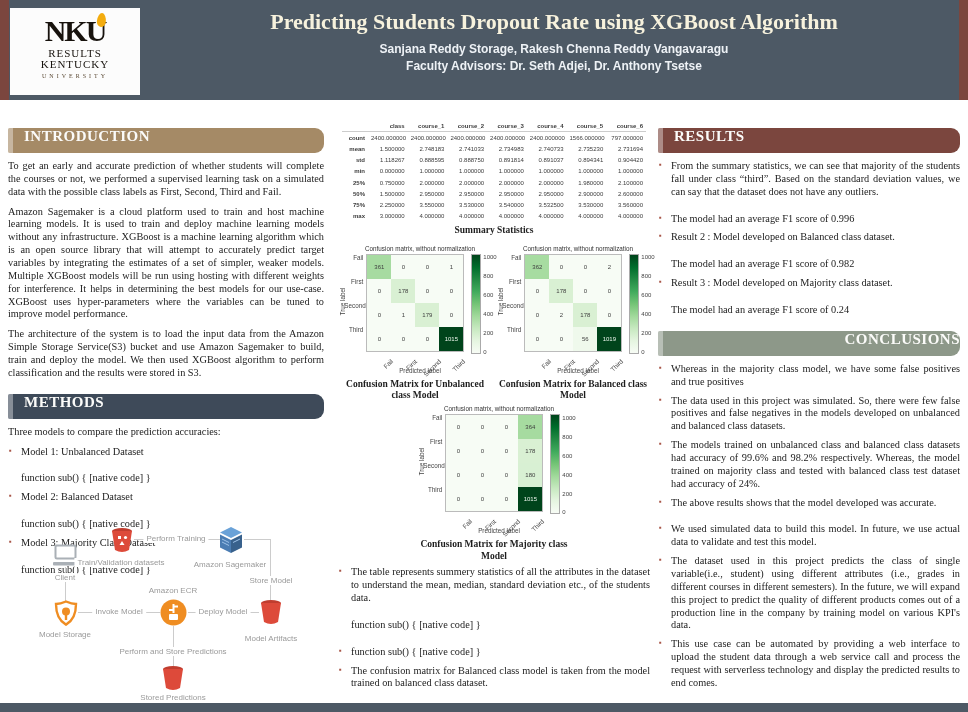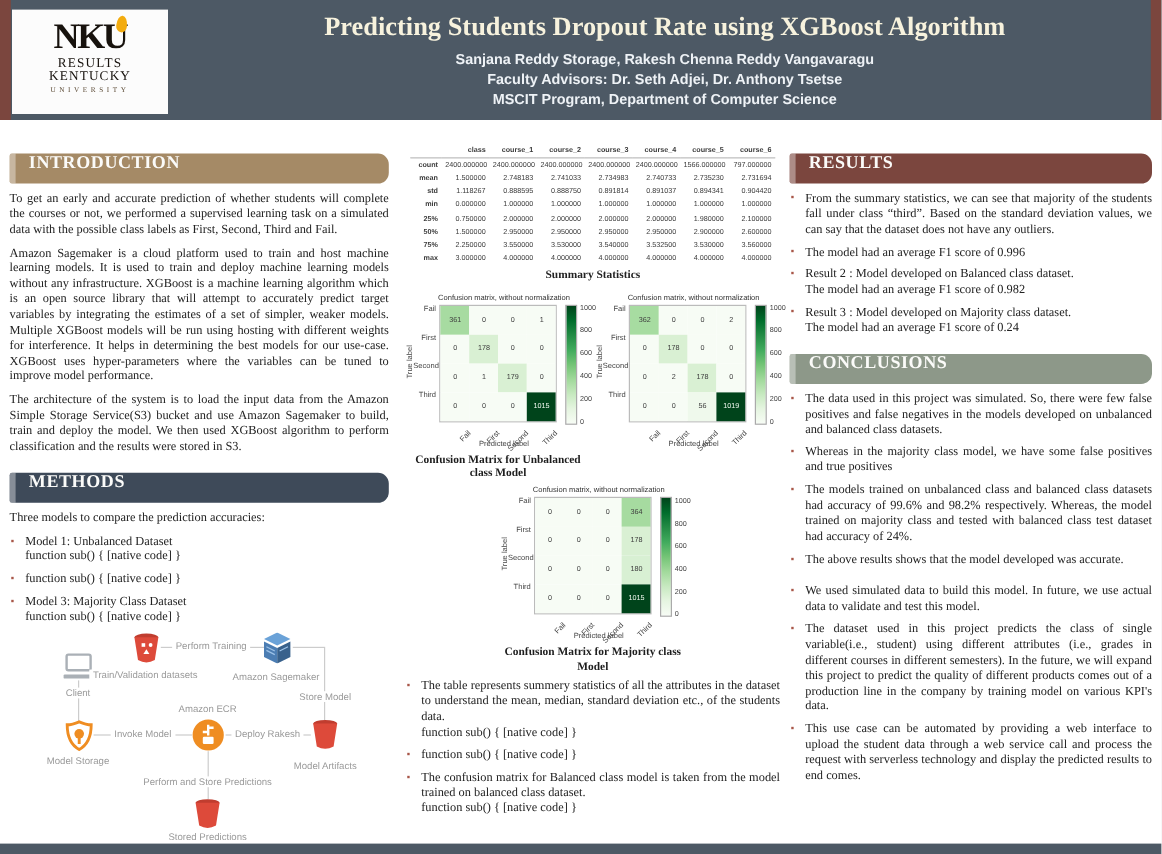--- a/index.html
+++ b/index.html
@@ -21,34 +21,34 @@
   .authors,.advisors,.program{font:bold 12px "Liberation Sans",sans-serif;color:#eef2f6;line-height:17px;}
   
   .sec-head{position:relative;height:25px;line-height:25px;border-radius:2px 9px 9px 2px;
             color:#fbfbf9;font:bold 15px "Liberation Serif",serif;letter-spacing:.5px;
             padding-left:16px;margin-bottom:7px;}
   .sec-head::before{content:"";position:absolute;left:0;top:0;bottom:0;width:5px;
             background:rgba(255,255,255,.38);border-radius:2px 0 0 2px;}
   .intro-head{background:#a58a66;}
   .methods-head{background:#3e4a59;}
   .results-head{background:#7b463e;}
-  .conclusions-head{background:#8d9889;}
+  .conclusions-head{background:#8d9889;text-align:right;}
   .future-head{background:#74818e;}
   
   .col{position:absolute;top:128px;}
   .left-col{left:8px;width:316px;}
   .mid-col{left:338px;top:120px;width:312px;}
   .right-col{left:658px;width:302px;}
   .sec-body{font:10.3px "Liberation Serif",serif;color:#222;line-height:1.25;text-align:justify;}
   .sec-body p{margin:0 0 7px 0;}
   ul.blist{list-style:none;margin:4px 0 0 0;padding:0;}
   ul.blist li{position:relative;padding-left:13px;margin-bottom:6px;
               font:10.3px "Liberation Serif",serif;color:#222;line-height:1.25;text-align:justify;}
   ul.blist li::before{content:"▪";position:absolute;left:1px;top:0;color:#a85648;font-size:8px;}
-  ul.blist .bs{margin-top:0;}
+  ul.blist .bs{margin-top:14px;}
   .methods-gap{margin-top:14px;}
   
   .diagram{position:absolute;left:8px;top:525px;width:316px;height:180px;}
   .dg-label{position:absolute;font:8px "Liberation Sans",sans-serif;color:#9a9a9a;
             background:#fff;padding:0 3px;white-space:nowrap;transform:translateX(-50%);}
   .dg-node{position:absolute;}
   .dg-line{position:absolute;background:#cccccc;}
   
   .stats table{width:304px;margin:0 auto;border-collapse:collapse;table-layout:fixed;
                font:6px "Liberation Sans",sans-serif;color:#3c3c3c;}
@@ -98,21 +98,20 @@
       <div class="logo-acronym">NKU</div>
       <div class="flame"></div>
       <div class="logo-l1">RESULTS</div>
       <div class="logo-l2">KENTUCKY</div>
       <div class="logo-l3">UNIVERSITY</div>
     </div>
     <div class="head-text">
       <h1 class="poster-title">Predicting Students Dropout Rate using XGBoost Algorithm</h1>
       <div class="authors">Sanjana Reddy Storage, Rakesh Chenna Reddy Vangavaragu</div>
       <div class="advisors">Faculty Advisors: Dr. Seth Adjei, Dr. Anthony Tsetse</div>
-      <div class="program">MSCIT Program, Department of Computer Science</div>
     </div>
   </header>
 
   <section class="col left-col">
     <div class="sec-head intro-head">
       <span>INTRODUCTION</span>
     </div>
     <div class="sec-body">
         <p>To get an early and accurate prediction of whether students will complete the courses or not, we performed a supervised learning task on a simulated data with the possible class labels as First, Second, Third and Fail.</p>
         <p>Amazon Sagemaker is a cloud platform used to train and host machine learning models. It is used to train and deploy machine learning models without any infrastructure. XGBoost is a machine learning algorithm which is an open source library that will attempt to accurately predict target variables by integrating the estimates of a set of simpler, weaker models. Multiple XGBoost models will be run using hosting with different weights for interference. It helps in determining the best models for our use-case. XGBoost uses hyper-parameters where the variables can be tuned to improve model performance.</p>
@@ -123,20 +122,21 @@
       <span>METHODS</span>
     </div>
     <div class="sec-body">
       <p>Three models to compare the prediction accuracies:</p>
       <ul class="blist">
           <li>
             <div class="bt">Model 1: Unbalanced Dataset</div>
             <div class="bs">function sub() { [native code] }</div>
           </li>
           <li>
+            <div class="bt">Model 2: Balanced Dataset</div>
             <div class="bs">function sub() { [native code] }</div>
           </li>
           <li>
             <div class="bt">Model 3: Majority Class Dataset</div>
             <div class="bs">function sub() { [native code] }</div>
           </li>
         </ul>
     </div>
   </section>
 
@@ -202,21 +202,21 @@
         </svg>
     </div>
 
     <div class="dg-label" style="left:168px;top:9px;">Perform Training</div>
     <div class="dg-label" style="left:113px;top:33px;">Train/Validation datasets</div>
     <div class="dg-label" style="left:222px;top:35px;">Amazon Sagemaker</div>
     <div class="dg-label" style="left:57px;top:48px;">Client</div>
     <div class="dg-label" style="left:263px;top:51px;">Store Model</div>
     <div class="dg-label" style="left:165px;top:61px;">Amazon ECR</div>
     <div class="dg-label" style="left:111px;top:82px;">Invoke Model</div>
-    <div class="dg-label" style="left:215px;top:82px;">Deploy Rakesh</div>
+    <div class="dg-label" style="left:215px;top:82px;">Deploy Model</div>
     <div class="dg-label" style="left:57px;top:105px;">Model Storage</div>
     <div class="dg-label" style="left:263px;top:109px;">Model Artifacts</div>
     <div class="dg-label" style="left:165px;top:122px;">Perform and Store Predictions</div>
     <div class="dg-label" style="left:165px;top:168px;">Stored Predictions</div>
   </div>
 
   <section class="col mid-col">
     <div class="stats">
       <table id="stats-table">
           <colgroup>
@@ -416,20 +416,21 @@
               <div class="cm-tick" style="bottom: 91.21px;">1000</div>
             </div>
           </div>
           <div class="cm-clabs">
             <span>Fail</span>
             <span>First</span>
             <span>Second</span>
             <span>Third</span>
           </div>
           <div class="cm-xlab">Predicted label</div>
+          <div class="cm-cap">Confusion Matrix for Balanced class Model</div>
         </div>
     </div>
     <div class="cm-center">
       <div class="cm">
           <div class="cm-title">Confusion matrix, without normalization</div>
           <div class="cm-main">
             <div class="cm-ylab">
               <span>True label</span>
             </div>
             <div class="cm-rlabs">
@@ -512,24 +513,24 @@
             <div class="bs">The model had an average F1 score of 0.24</div>
           </li>
         </ul>
     </div>
     <div class="seg">
       <div class="sec-head conclusions-head">
         <span>CONCLUSIONS</span>
       </div>
       <ul class="blist">
           <li>
+            <div class="bt">Whereas in the majority class model, we have some false positives and true positives</div>
+          </li>
+          <li>
             <div class="bt">The data used in this project was simulated. So, there were few false positives and false negatives in the models developed on unbalanced and balanced class datasets.</div>
-          </li>
-          <li>
-            <div class="bt">Whereas in the majority class model, we have some false positives and true positives</div>
           </li>
           <li>
             <div class="bt">The models trained on unbalanced class and balanced class datasets had accuracy of 99.6% and 98.2% respectively. Whereas, the model trained on majority class and tested with balanced class test dataset had accuracy of 24%.</div>
           </li>
           <li>
             <div class="bt">The above results shows that the model developed was accurate.</div>
           </li>
         </ul>
     </div>
     <div class="seg">

